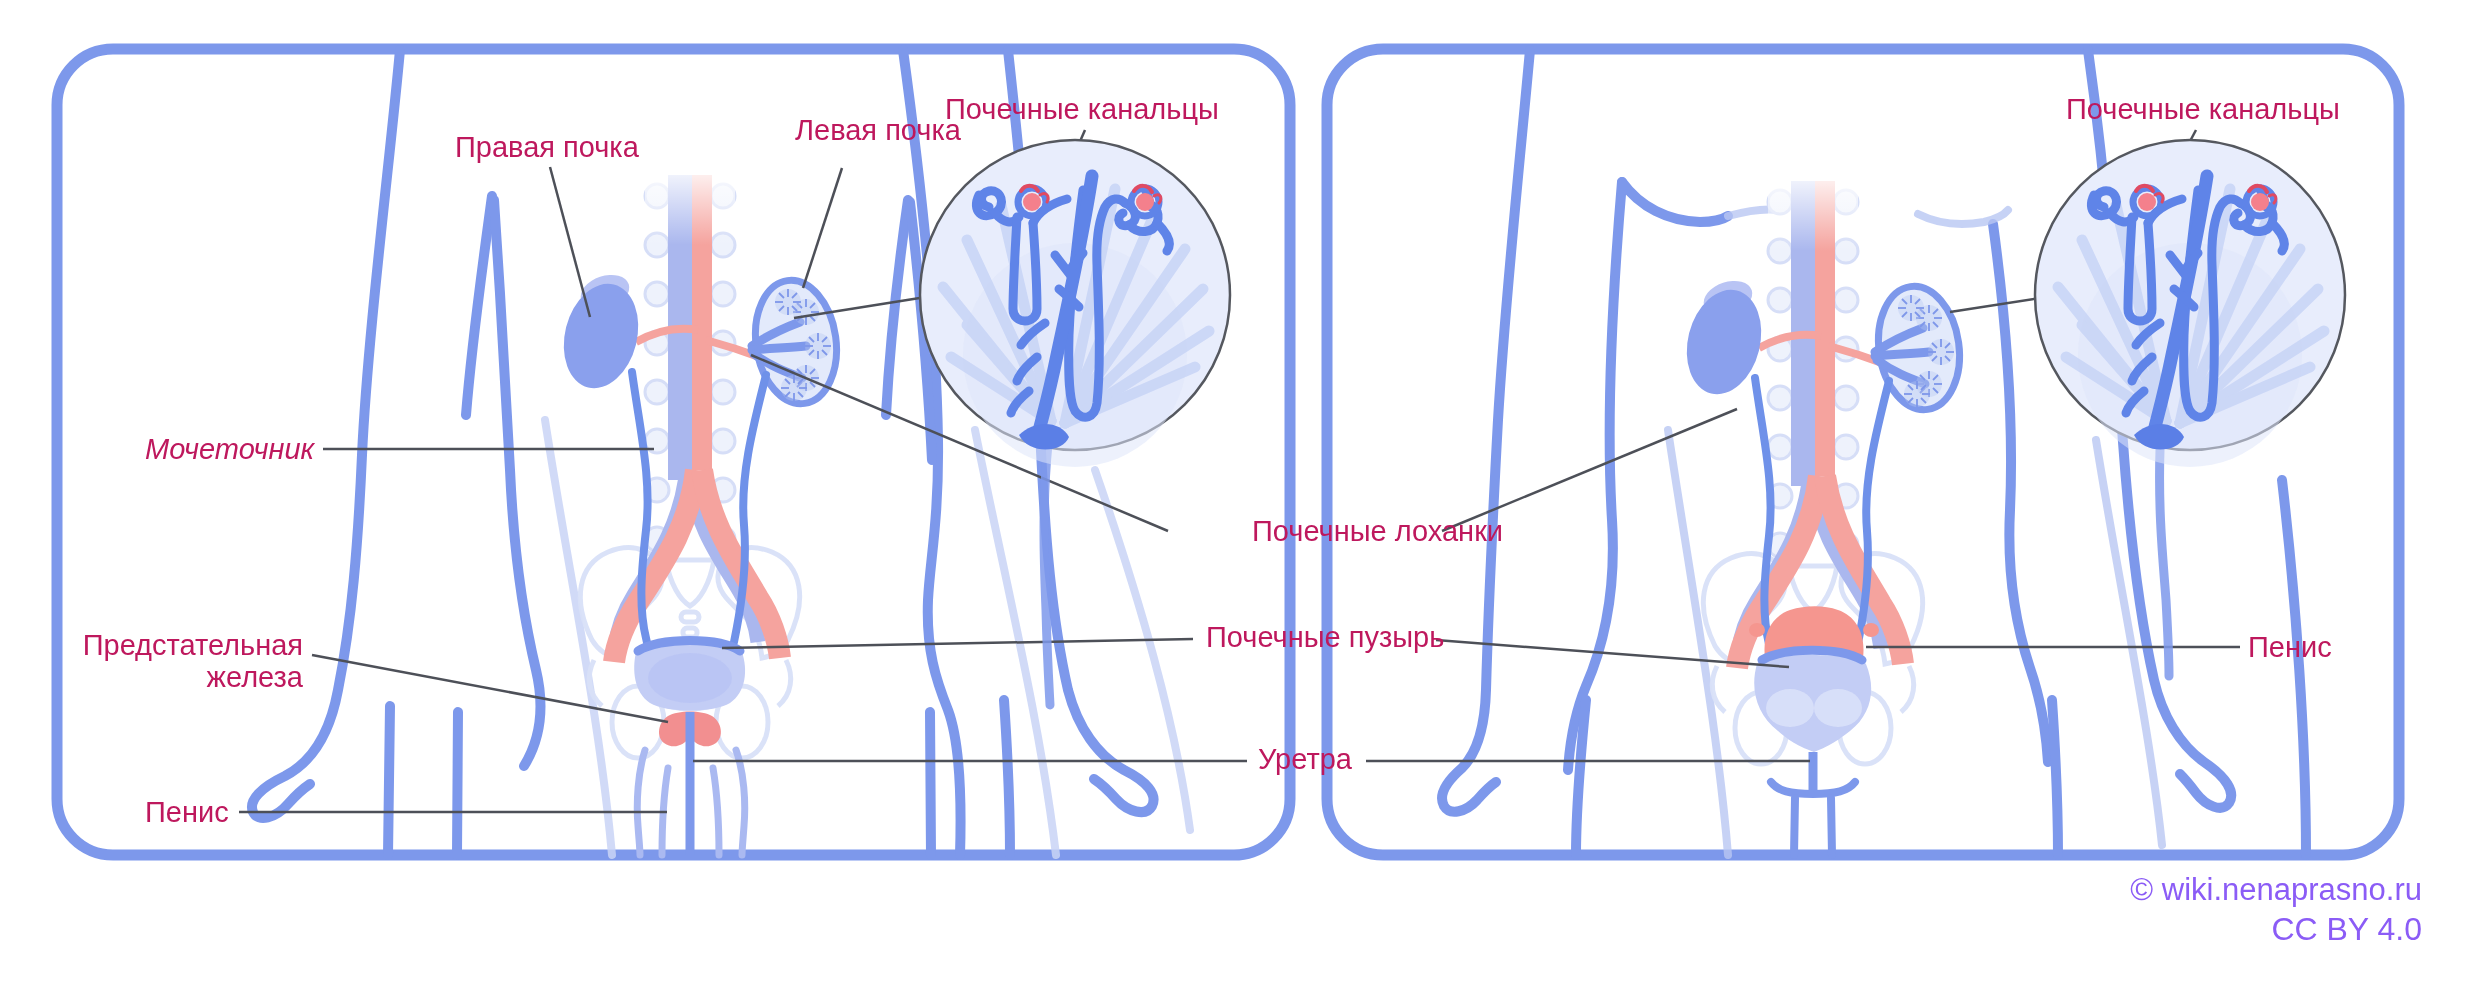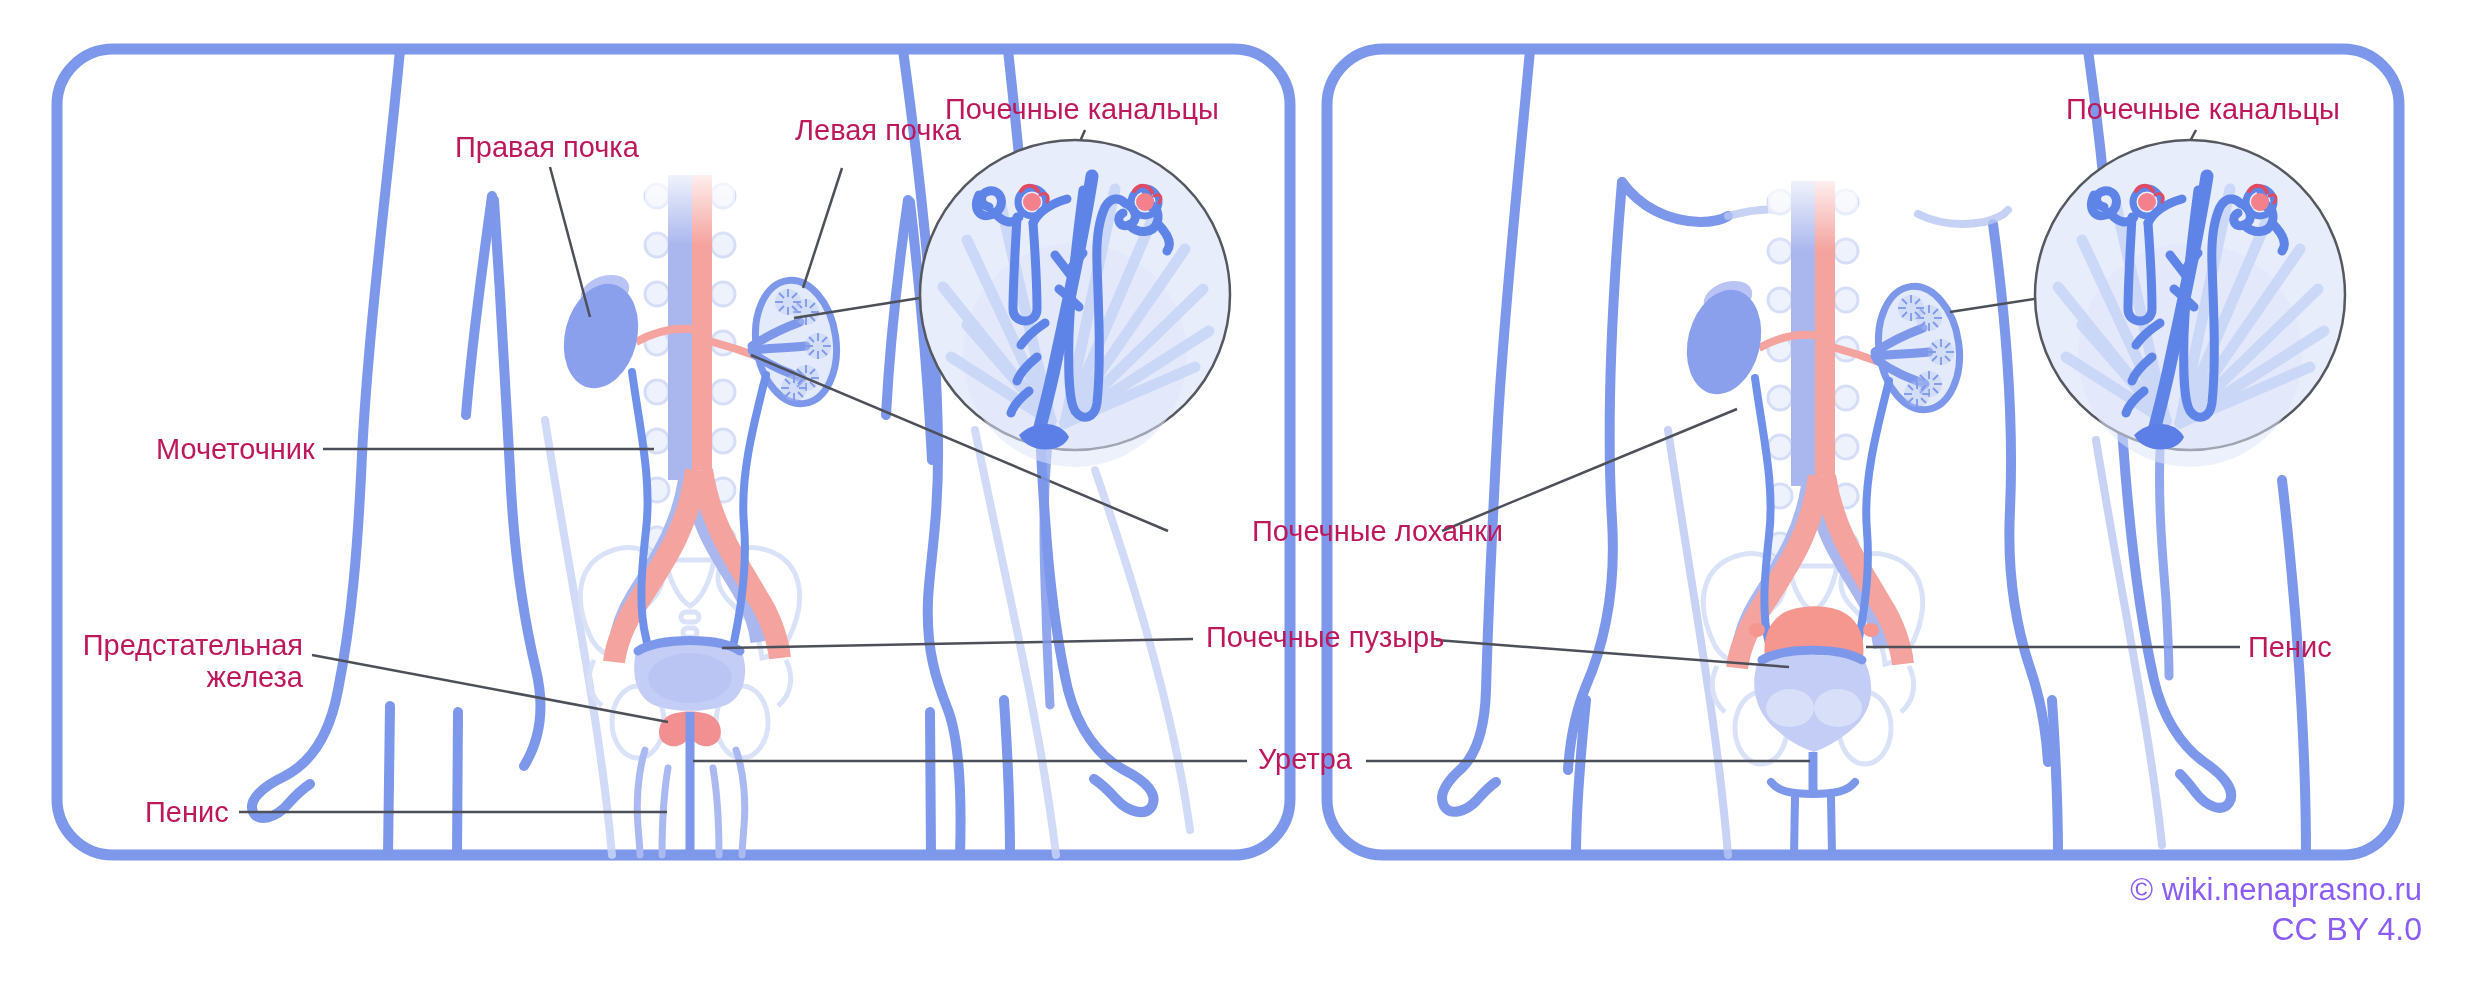--- a/index.html
+++ b/index.html
@@ -267,21 +267,21 @@
   <path d="M1048,444 C1042,505 1044,560 1046,610 C1047,652 1049,686 1050,705" stroke="#7d98eb" stroke-width="9" fill="none" stroke-linecap="round" opacity="0.85"></path>
   <path d="M2160,450 C2158,510 2163,560 2166,600 C2168,636 2169,660 2169,676" stroke="#7d98eb" stroke-width="9" fill="none" stroke-linecap="round" opacity="0.85"></path>
   <use href="#inset" transform="translate(1075,295)"></use>
   <use href="#inset" transform="translate(2190,295)"></use>
 </svg>
 
 <div class="lbl" style="left:455px;top:131px;">Правая почка</div>
 <div class="lbl" style="left:755px;top:114px;margin-left:40px;">Левая почка</div>
 <div class="lbl center" style="left:945px;top:93px;width:262px;">Почечные канальцы</div>
 <div class="lbl center" style="left:2066px;top:93px;width:262px;">Почечные канальцы</div>
-<div class="lbl" style="left:156px;top:433px;">Мочеточник</div>
+<div class="lbl" style="left:145px;top:433px;font-style:italic;">Мочеточник</div>
 <div class="lbl wrap right" style="left:58px;top:629px;width:245px;text-align:right;">Предстательная железа</div>
 <div class="lbl" style="left:145px;top:796px;">Пенис</div>
 <div class="lbl" style="left:1252px;top:515px;">Почечные лоханки</div>
 <div class="lbl" style="left:1206px;top:621px;">Почечные пузырь</div>
 <div class="lbl" style="left:1258px;top:743px;">Уретра</div>
 <div class="lbl" style="left:2248px;top:631px;">Пенис</div>
 
 <div class="attr">
   <div class="src">© wiki.nenaprasno.ru</div>
   <div class="lic">CC BY 4.0</div>

